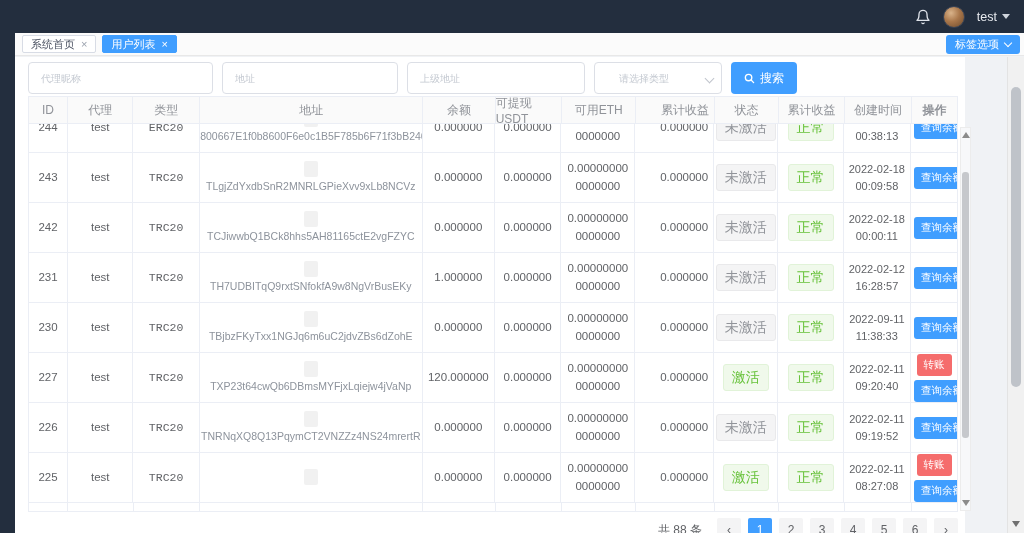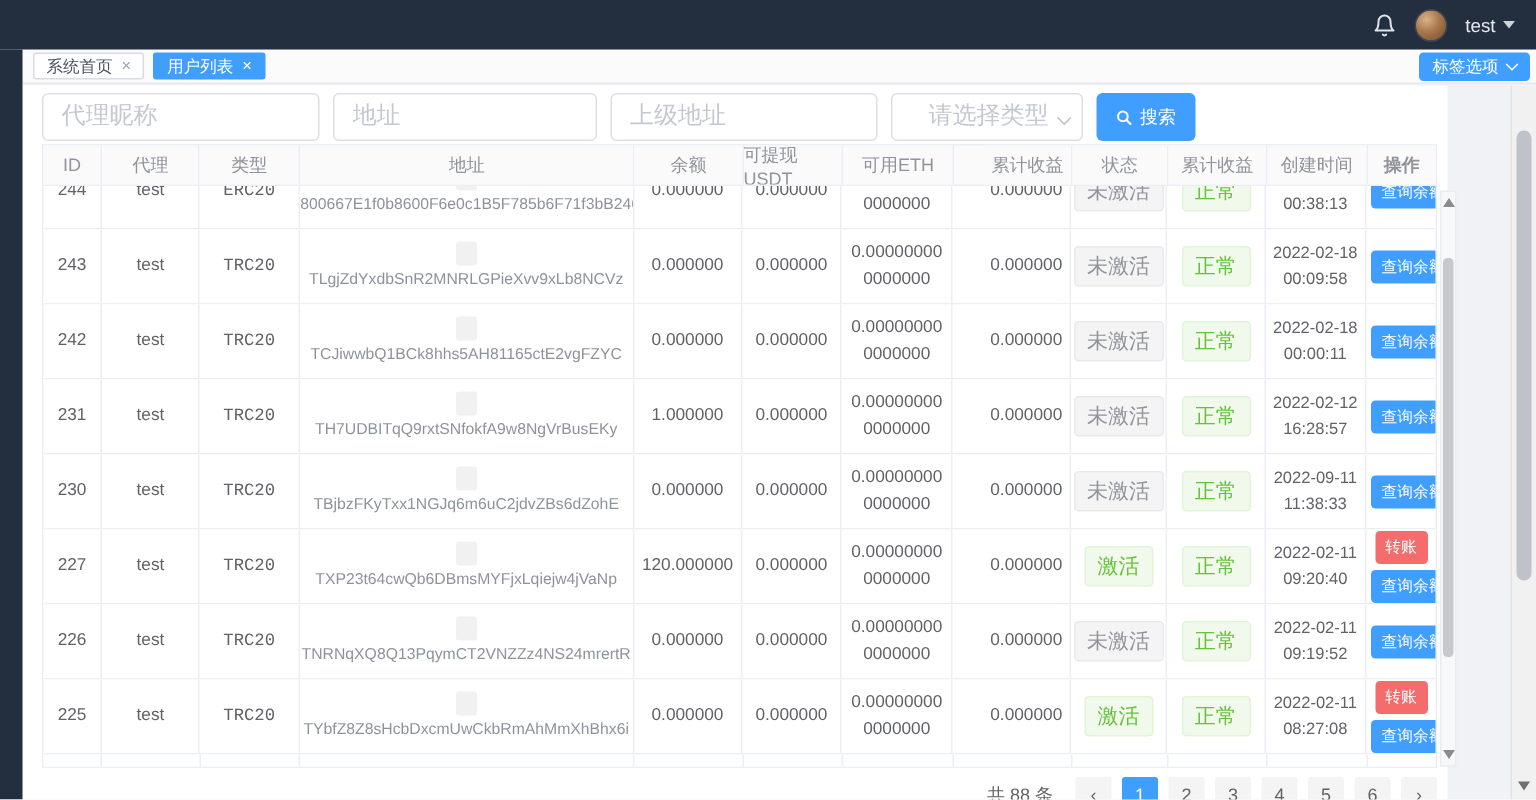--- a/index.html
+++ b/index.html
@@ -24,21 +24,21 @@
   .tab .x { font-size:11px; line-height:1; }
   .tab.plain .x { color:#9aa1ad; }
   .tag-options { position:absolute; right:4px; top:2px; height:19px; background:#409eff; color:#fff; border:none; border-radius:3px; font-size:11px; padding:0 9px; display:flex; align-items:center; gap:6px; cursor:pointer; font-family:inherit; }
   .chev { width:6px; height:6px; border-right:1.5px solid #fff; border-bottom:1.5px solid #fff; transform:rotate(45deg); margin-top:-3px; }
 
   
   .card { position:absolute; top:57px; left:15px; width:950px; height:476px; background:#fff; }
 
   
   .search-row { position:absolute; top:5px; left:13px; display:flex; gap:9px; align-items:center; }
-  .inp { height:32px; border:1px solid #dcdfe6; border-radius:4px; padding:0 12px; font-size:16px; color:#c2410c; font-family:inherit; background:#fff; }
+  .inp { height:32px; border:1px solid #dcdfe6; border-radius:4px; padding:0 12px; font-size:10px; color:#c2410c; font-family:inherit; background:#fff; }
   .inp::placeholder { color:#c4c9d1; }
   .sel { position:relative; width:128px; }
   .sel .inp { width:100%;padding-left:24px; }
   .sel-arrow { position:absolute; right:9px; top:13px; width:7px; height:7px; border-right:1.4px solid #c0c4cc; border-bottom:1.4px solid #c0c4cc; transform:rotate(45deg); pointer-events:none; }
   .btn-search { height:32px; padding:0 13px; background:#409eff; color:#fff; border:none; border-radius:4px; font-size:12px; display:flex; align-items:center; gap:5px; cursor:pointer; font-family:inherit; }
 
   
   .tbl { position:absolute; left:13px; top:39px; width:930px; }
   .thead { display:flex; height:28px; background:#fafafa; border:1px solid #ebeef5; align-items:stretch; }
   .th { display:flex; align-items:center; justify-content:center; font-size:12px; color:#909399; border-right:1px solid #ebeef5; background:#fafafa; overflow:hidden; }
@@ -309,21 +309,20 @@
           <div class="td c11">
             <button class="abtn blue">查询余额</button>
           </div>
         </div>
         <div class="tr">
           <div class="td c0">225</div>
           <div class="td c1">test</div>
           <div class="td c2">TRC20</div>
           <div class="td c3">
             <span class="qr"></span>
-            <span class="addr">TYbfZ8Z8sHcbDxcmUwCkbRmAhMmXhBhx6i</span>
           </div>
           <div class="td c4">0.000000</div>
           <div class="td c5">0.000000</div>
           <div class="td c6">0.000000000000000</div>
           <div class="td c7">0.000000</div>
           <div class="td c8">
             <span class="badge success">激活</span>
           </div>
           <div class="td c9">
             <span class="badge success">正常</span>

